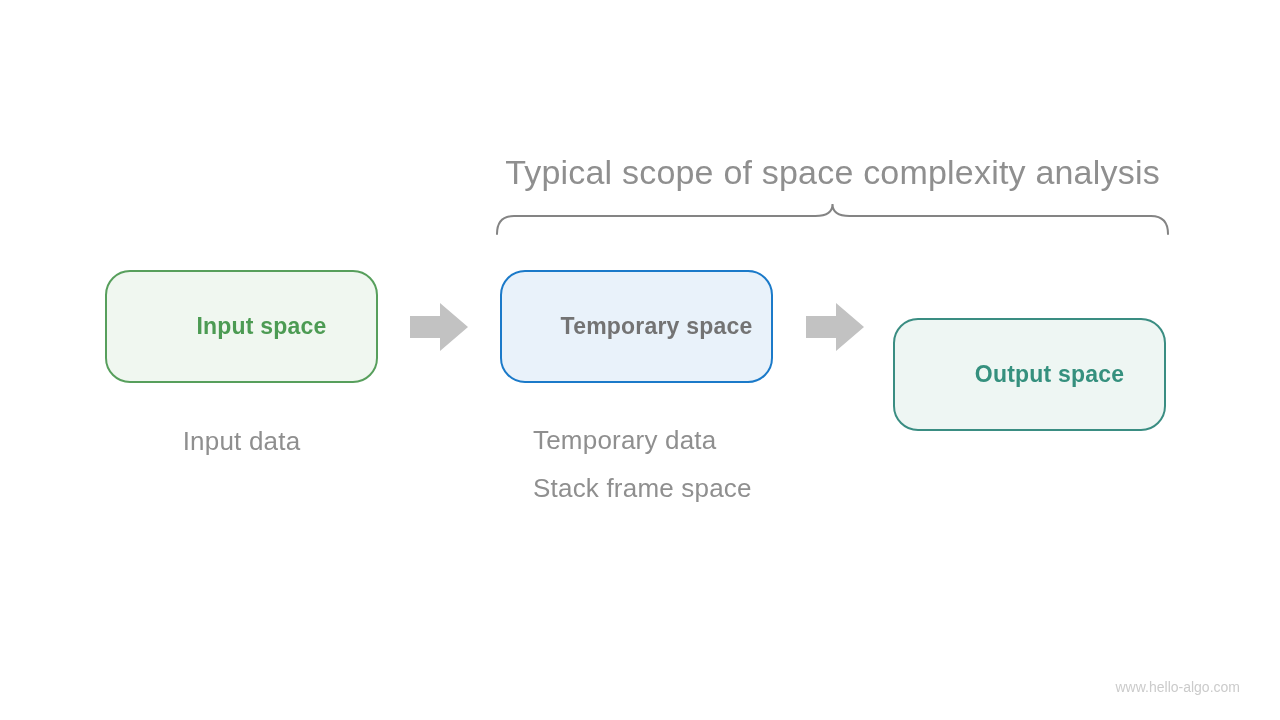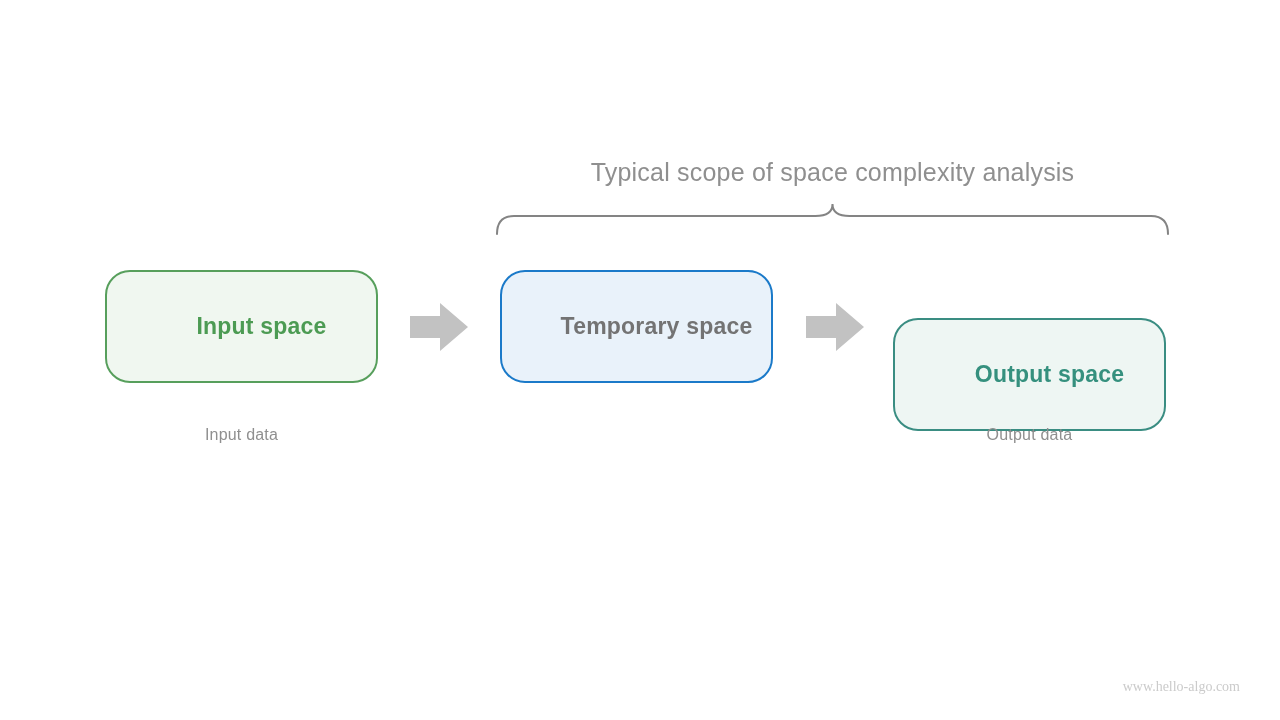--- a/index.html
+++ b/index.html
@@ -14,21 +14,21 @@
     height: 720px;
     background: #ffffff;
     overflow: hidden;
   }
   .title {
     position: absolute;
     left: 497px;
     top: 157px;
     width: 671px;
     text-align: center;
-    font-size: 25px;
+    font-size: 34px;
     line-height: 30px;
     color: #8f8f8f;
     letter-spacing: 0.2px;
   }
   .brace-svg {
     position: absolute;
     left: 496px;
     top: 203px;
   }
   .box {
@@ -52,21 +52,21 @@
   .box-output   { left: 893px; border-color: #3a8d82; background: #eef6f3; color: #35907e; margin-top: 48px; }
   .arrow-svg {
     position: absolute;
     top: 303px;
   }
   .arrow-1 { left: 410px; }
   .arrow-2 { left: 806px; }
   .sublabel {
     position: absolute;
     color: #8f8f8f;
-    font-size: 16px;
+    font-size: 26px;
     letter-spacing: 0.2px;
   }
   .sub-input {
     left: 105px;
     top: 426px;
     width: 273px;
     text-align: center;
   }
   .sub-output {
     left: 893px;
@@ -77,21 +77,21 @@
   .sub-temp {
     left: 533px;
     top: 416px;
     line-height: 48px;
     text-align: left;
   }
   .watermark {
     position: absolute;
     right: 40px;
     top: 679px;
-    font-family: Liberation Serif, serif;
+    font-family: Liberation Sans, sans-serif;
     font-size: 14px;
     color: #cbcbcb;
   }
 </style>
 </head>
 <body>
 
 <div class="stage">
 
   <div class="title">Typical scope of space complexity analysis</div>
@@ -116,19 +116,20 @@
     <polygon points="0,13 30,13 30,0 58,24 30,48 30,35 0,35" fill="#c2c2c2"></polygon>
   </svg>
 
   <div class="box box-output">
     <span>Output space</span>
   </div>
 
   <div class="sublabel sub-input">Input data</div>
 
   <div class="sublabel sub-temp">
+    <div>Temporary data</div>
+    <div>Stack frame space</div>
   </div>
 
-  <div class="sublabel sub-output">Output data</div>
 
   <div class="watermark">www.hello-algo.com</div>
 
 </div>
 
 </body></html>

